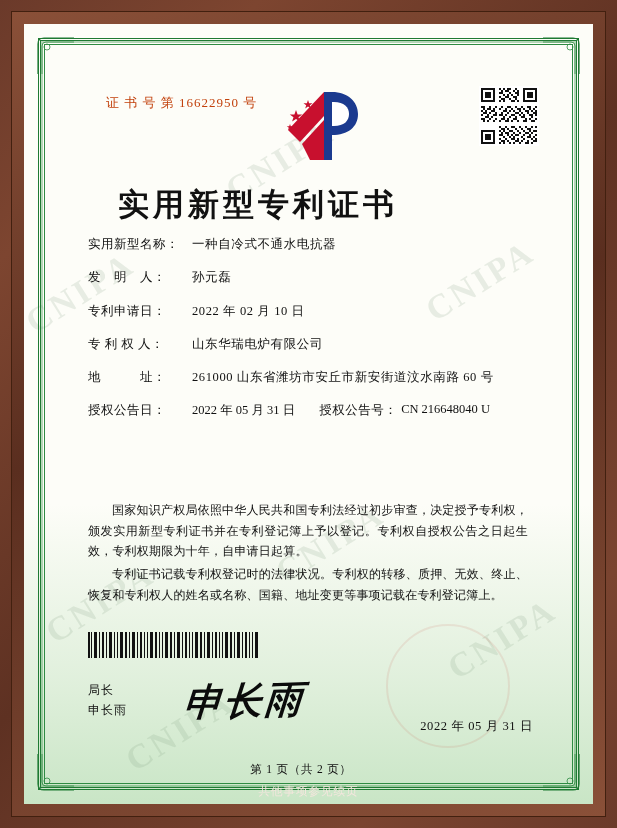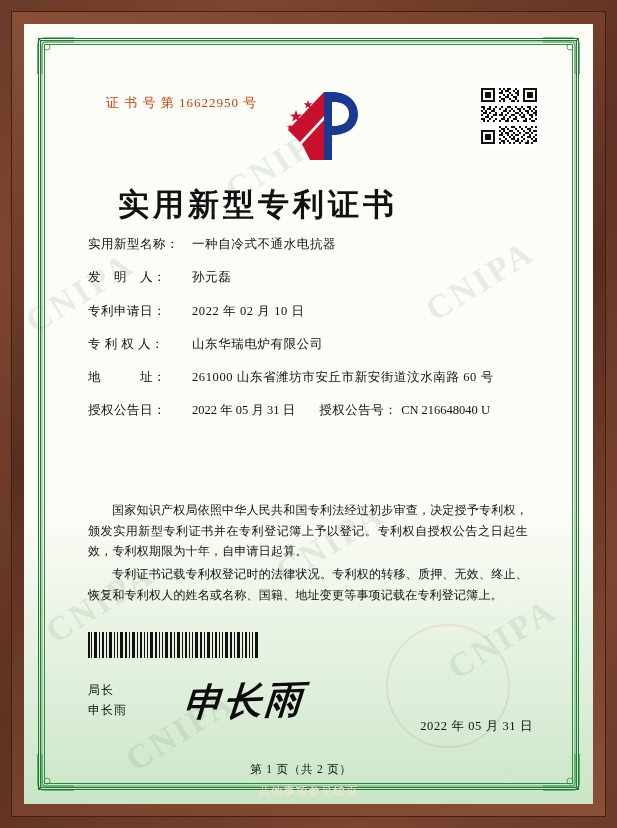--- a/index.html
+++ b/index.html
@@ -166,21 +166,21 @@
 
   
   #announce-row {
     display: flex;
     align-items: baseline;
     margin-bottom: 31px;
   }
   #announce-row .col2 {
     margin-left: 24px;
     display: flex;
-    align-items: center;
+    align-items: flex-start;
   }
   #announce-row .col2 .field-label {
     width: auto;
     flex: 0 0 auto;
     margin-right: 4px;
   }
 
   
   #body-text {
     position: absolute;

